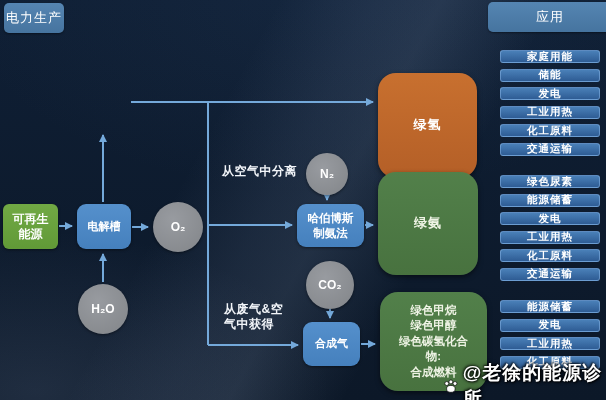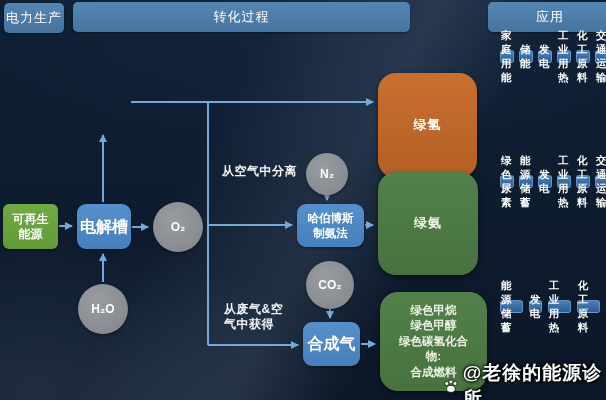--- a/index.html
+++ b/index.html
@@ -28,21 +28,21 @@
   }
   .hdr-power { left:4px; top:3px; width:60px; }
   .hdr-conv  { left:73px; top:2px; width:337px; }
   .hdr-app   { left:488px; top:2px; width:124px; }
 
   .node {
     position:absolute; color:#fff; font-weight:bold;
     display:flex; align-items:center; justify-content:center;
     text-align:center; white-space:pre-line; line-height:1.25;
   }
-  .box-blue   { background:linear-gradient(#5590cc, #4580bd); border-radius:9px; font-size:16px; box-shadow:0 1px 3px rgba(0,0,0,0.45); }
+  .box-blue   { background:linear-gradient(#5590cc, #4580bd); border-radius:9px; font-size:11px; box-shadow:0 1px 3px rgba(0,0,0,0.45); }
   .box-green-bright { background:linear-gradient(#71a944, #619a37); border-radius:6px; font-size:12px; box-shadow:0 1px 3px rgba(0,0,0,0.45); }
   .big-box   { border-radius:18px; font-size:13px; letter-spacing:1px; box-shadow:0 2px 5px rgba(0,0,0,0.5); }
   .big-orange { background:linear-gradient(#c8702f, #b45f27); }
   .big-green  { background:linear-gradient(#52804a, #48723f); color:#eef3e4; }
   .circle {
     position:absolute; border-radius:50%;
     display:flex; align-items:center; justify-content:center;
     color:#fff; font-weight:bold; font-size:12px;
     box-shadow:0 1px 3px rgba(0,0,0,0.45);
   }
@@ -63,21 +63,21 @@
   .c-n2  { left:306px; top:153px; width:42px; height:42px; }
   .c-co2 { left:306px; top:261px; width:48px; height:48px; }
 
   .anno {
     position:absolute; color:#f2f5f9; font-size:12px; font-weight:bold;
     white-space:pre-line; line-height:1.25; letter-spacing:0.5px;
   }
   .anno-air   { left:222px; top:164px; }
   .anno-waste { left:224px; top:302px; }
 
-  .app-group { position:absolute; left:500px; width:100px; display:flex; flex-direction:row; gap:5.5px; }
+  .app-group { position:absolute; left:500px; width:100px; display:flex; flex-direction:column; gap:5.5px; }
   .g1 { top:50px; } .g2 { top:175px; } .g3 { top:300px; }
   .app-item {
     height:13px; border-radius:3px;
     background:linear-gradient(#4a80b8, #2e5c94);
     border:0.5px solid rgba(150,195,245,0.45);
     color:#fff; font-size:10.5px; font-weight:bold;
     display:flex; align-items:center; justify-content:center;
     letter-spacing:1px;
   }
 
@@ -111,21 +111,20 @@
     <line class="wire" x1="208" y1="102" x2="208" y2="345"></line>
     <line class="wire" x1="208" y1="225" x2="292" y2="225" marker-end="url(#ah)"></line>
     <line class="wire" x1="208" y1="345" x2="298" y2="345" marker-end="url(#ah)"></line>
     <line class="wire" x1="327" y1="194" x2="327" y2="200" marker-end="url(#ah)"></line>
     <line class="wire" x1="330" y1="309" x2="330" y2="318" marker-end="url(#ah)"></line>
     <line class="wire" x1="365" y1="225" x2="373" y2="225" marker-end="url(#ah)"></line>
     <line class="wire" x1="361" y1="344" x2="375" y2="344" marker-end="url(#ah)"></line>
   </svg>
 
   <div class="hdr hdr-power">电力生产</div>
-  <div class="hdr hdr-conv">转化过程</div>
   <div class="hdr hdr-app">应用</div>
 
   <div class="node box-green-bright n-renewable">可再生
 能源</div>
   <div class="node box-blue n-electro">电解槽</div>
   <div class="circle c-gray c-o2">O₂</div>
   <div class="circle c-gray c-h2o">H₂O</div>
   <div class="circle c-gray c-n2">N₂</div>
   <div class="circle c-gray c-co2">CO₂</div>
   <div class="node box-blue n-haber">哈伯博斯

